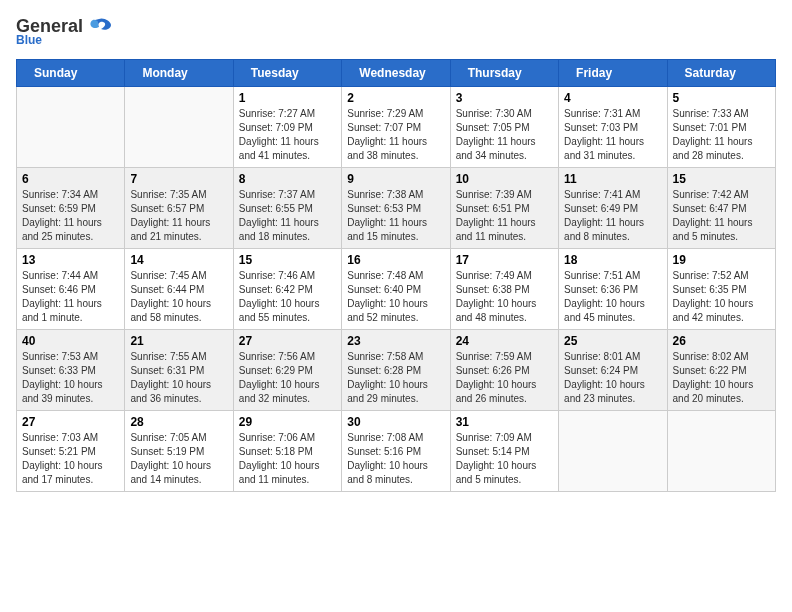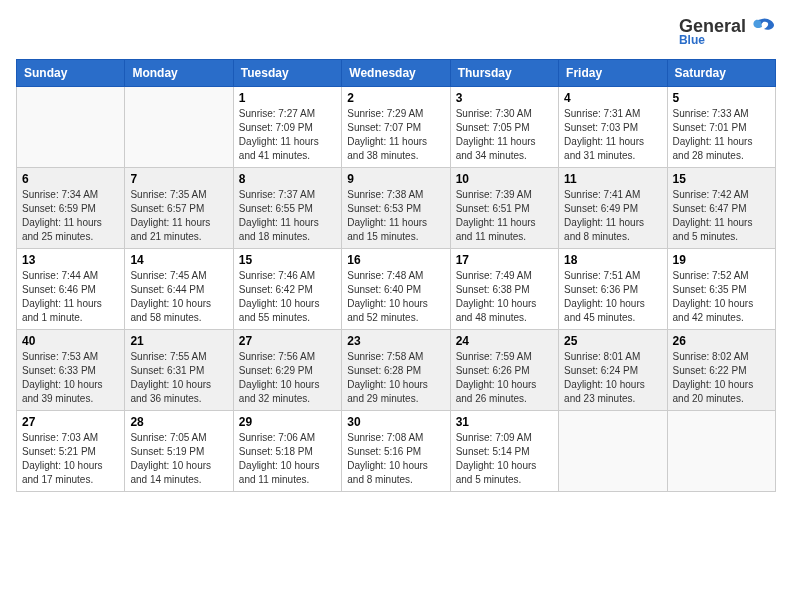--- a/index.html
+++ b/index.html
@@ -5,21 +5,21 @@
     * { box-sizing: border-box; margin: 0; padding: 0; }
     body {
       font-family: Arial, sans-serif;
       background: #fff;
       width: 792px;
       min-height: 612px;
       padding: 16px;
     }
     .header {
       display: flex;
-      justify-content: flex-end;
+      justify-content: space-between;
       align-items: flex-start;
       margin-bottom: 12px;
     }
     .logo {
       display: flex;
       flex-direction: column;
       align-items: flex-start;
     }
     .logo-icon {
       width: 28px;
@@ -44,21 +44,21 @@
     }
     .calendar {
       width: 100%;
       border-collapse: collapse;
       font-size: 10.5px;
     }
     .calendar th {
       background: #2a6dc9;
       color: #fff;
       text-align: left;
-      padding: 6px 7px;
+      padding: 6px 17px;
       font-size: 12px;
       border: 1px solid #1a5ab8;
     }
     .calendar td {
       vertical-align: top;
       border: 1px solid #ccc;
       padding: 4px 5px;
       width: 108px;
       min-height: 80px;
       background: #fff;

